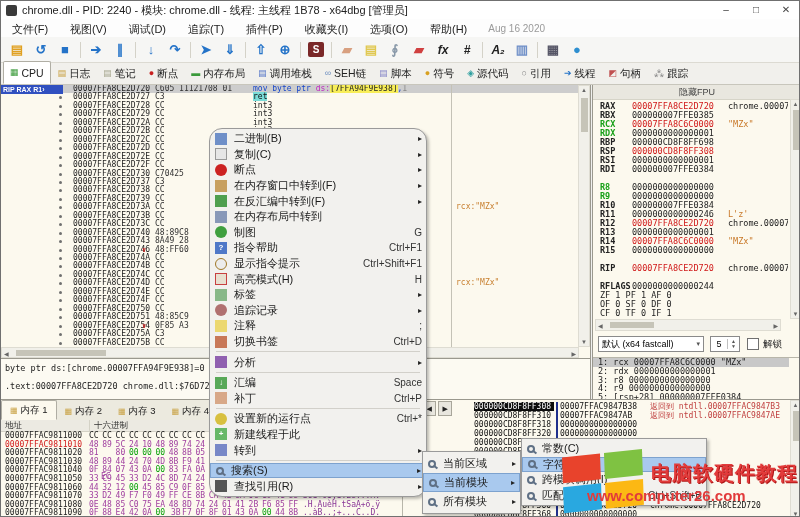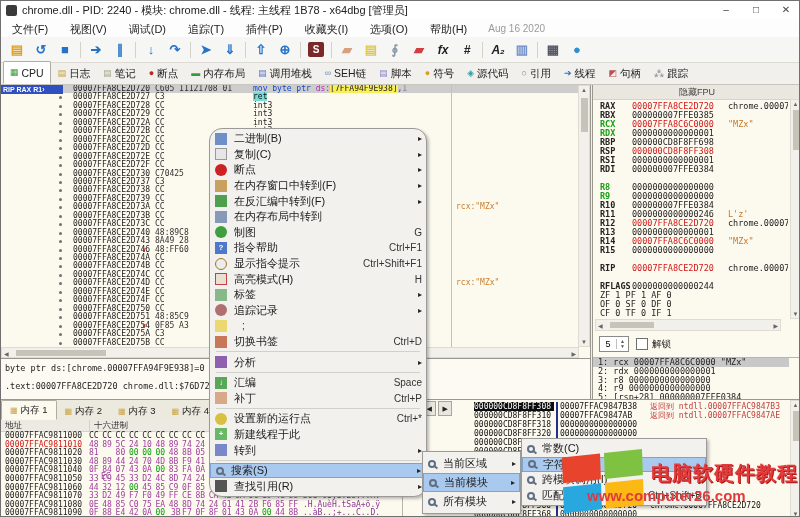--- a/index.html
+++ b/index.html
@@ -528,20 +528,24 @@
       <div class="sb-btn" style="top:1px;left:0;width:9px;">▲</div>
       <div class="sb-thumb" style="left:2px;top:10px;width:6px;height:40px;"></div>
       <div class="sb-btn" style="bottom:1px;left:0;width:9px;">▼</div>
     </div>
     <div id="reghscroll" class="sb">
       <div class="sb-btn" style="left:2px;top:2px;">◀</div>
       <div class="sb-thumb" style="left:14px;top:2px;width:44px;height:6px;"></div>
       <div class="sb-btn" style="right:2px;top:2px;">▶</div>
     </div>
     <div id="convbar">
+      <span id="conv">
+        <span>默认 (x64 fastcall)</span>
+        <span class="caret">▾</span>
+      </span>
       <span id="spin">
         <span class="num">5</span>
         <span class="spinbtns">
             <span>▲</span>
             <span>▼</span>
           </span>
       </span>
       <span id="chk"></span>
       <span id="chklbl">解锁</span>
     </div>
@@ -858,20 +862,21 @@
         <span class="mi-lb">标签</span>
         <span class="mi-ar">▸</span>
       </div>
       <div class="mi">
         <span class="mi-ic" style="background: rgb(176, 112, 112); border-radius: 50%;"></span>
         <span class="mi-lb">追踪记录</span>
         <span class="mi-ar">▸</span>
       </div>
       <div class="mi">
         <span class="mi-ic" style="background: rgb(236, 216, 112);"></span>
+        <span class="mi-lb">注释</span>
         <span class="mi-sc">;</span>
       </div>
       <div class="mi">
         <span class="mi-ic" style="background: rgb(200, 120, 88);"></span>
         <span class="mi-lb">切换书签</span>
         <span class="mi-sc">Ctrl+D</span>
       </div>
       <div class="mi-sep"></div>
       <div class="mi">
         <span class="mi-ic" style="background: rgb(144, 96, 176);"></span>

